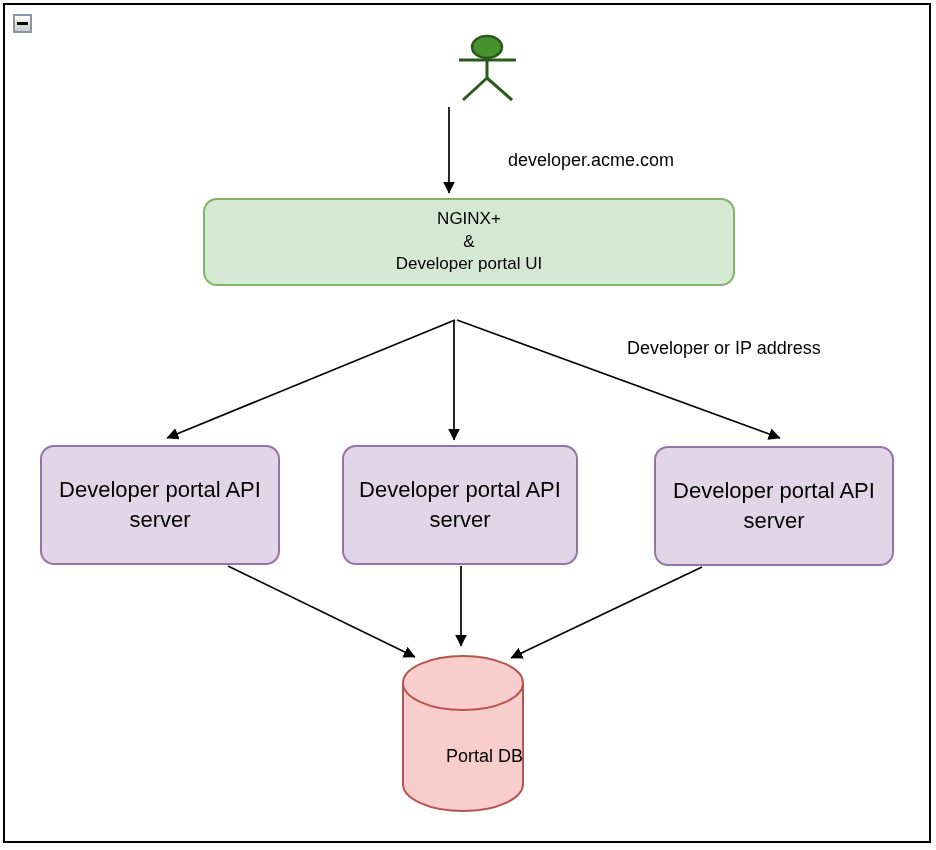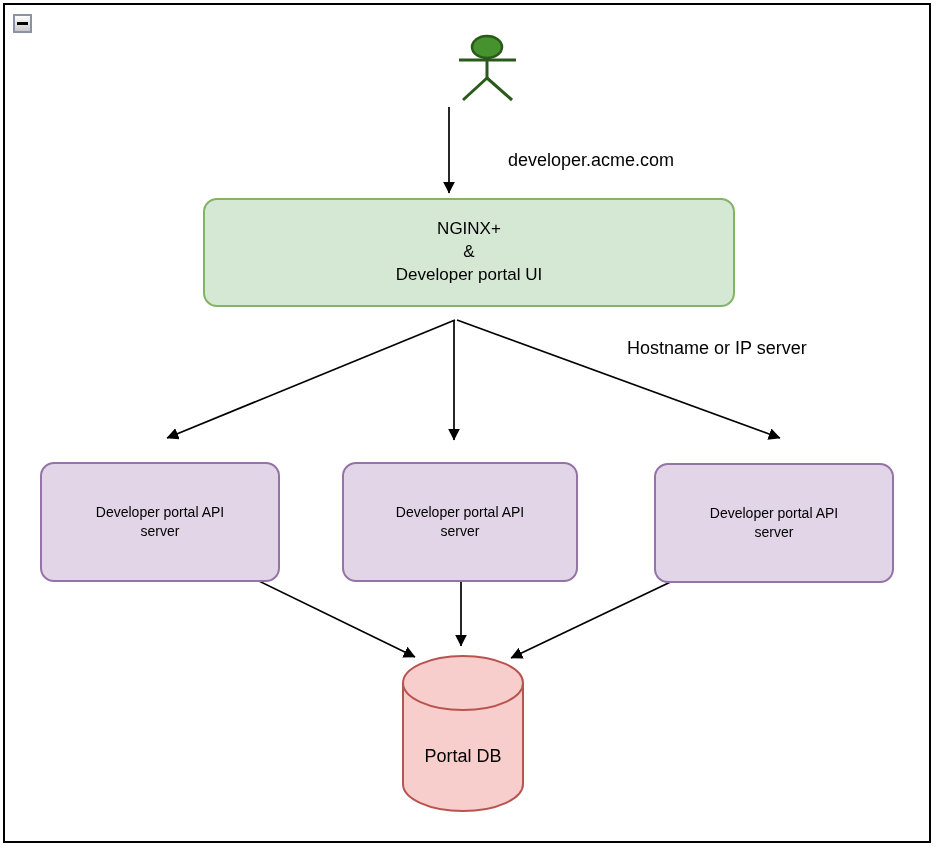--- a/index.html
+++ b/index.html
@@ -58,52 +58,51 @@
     align-items: center;
     justify-content: center;
     text-align: center;
     color: #000000;
     white-space: pre-line;
   }
   .node.gateway {
     left: 203px;
     top: 198px;
     width: 532px;
-    height: 109px;
+    height: 88px;
     background: #d5e8d4;
     border: 2px solid #82b366;
     font-size: 17px;
     line-height: 1.35;
   }
   .node.api {
     width: 240px;
     height: 120px;
     background: #e1d5e7;
     border: 2px solid #9673a6;
-    font-size: 14px;
+    font-size: 22px;
     line-height: 1.35;
-    margin-top: 17px;
   }
   #api-1 { left: 40px;  top: 445px; }
   #api-2 { left: 342px; top: 445px; width: 236px; }
   #api-3 { left: 654px; top: 446px; }
   .free-label {
     position: absolute;
     color: #000000;
     font-size: 18px;
     white-space: nowrap;
   }
   #label-host { left: 508px; top: 150px; }
   #label-backend { left: 627px; top: 338px; }
   #db-label {
     position: absolute;
     left: 403px;
     top: 746px;
     width: 120px;
-    text-align: center;
+    text-align: right;
     font-size: 18px;
     color: #000000;
   }
 </style>
 </head>
 <body>
 
 <div id="canvas">
   <div id="frame"></div>
 
@@ -147,16 +146,16 @@
 Developer portal UI</div>
 
   <div class="node api" id="api-1">Developer portal API
 server</div>
   <div class="node api" id="api-2">Developer portal API
 server</div>
   <div class="node api" id="api-3">Developer portal API
 server</div>
 
   <div class="free-label" id="label-host">developer.acme.com</div>
-  <div class="free-label" id="label-backend">Hostname or IP server</div>
+  <div class="free-label" id="label-backend">Developer or IP address</div>
 
   <div id="db-label">Portal DB</div>
 </div>
 
 </body></html>

